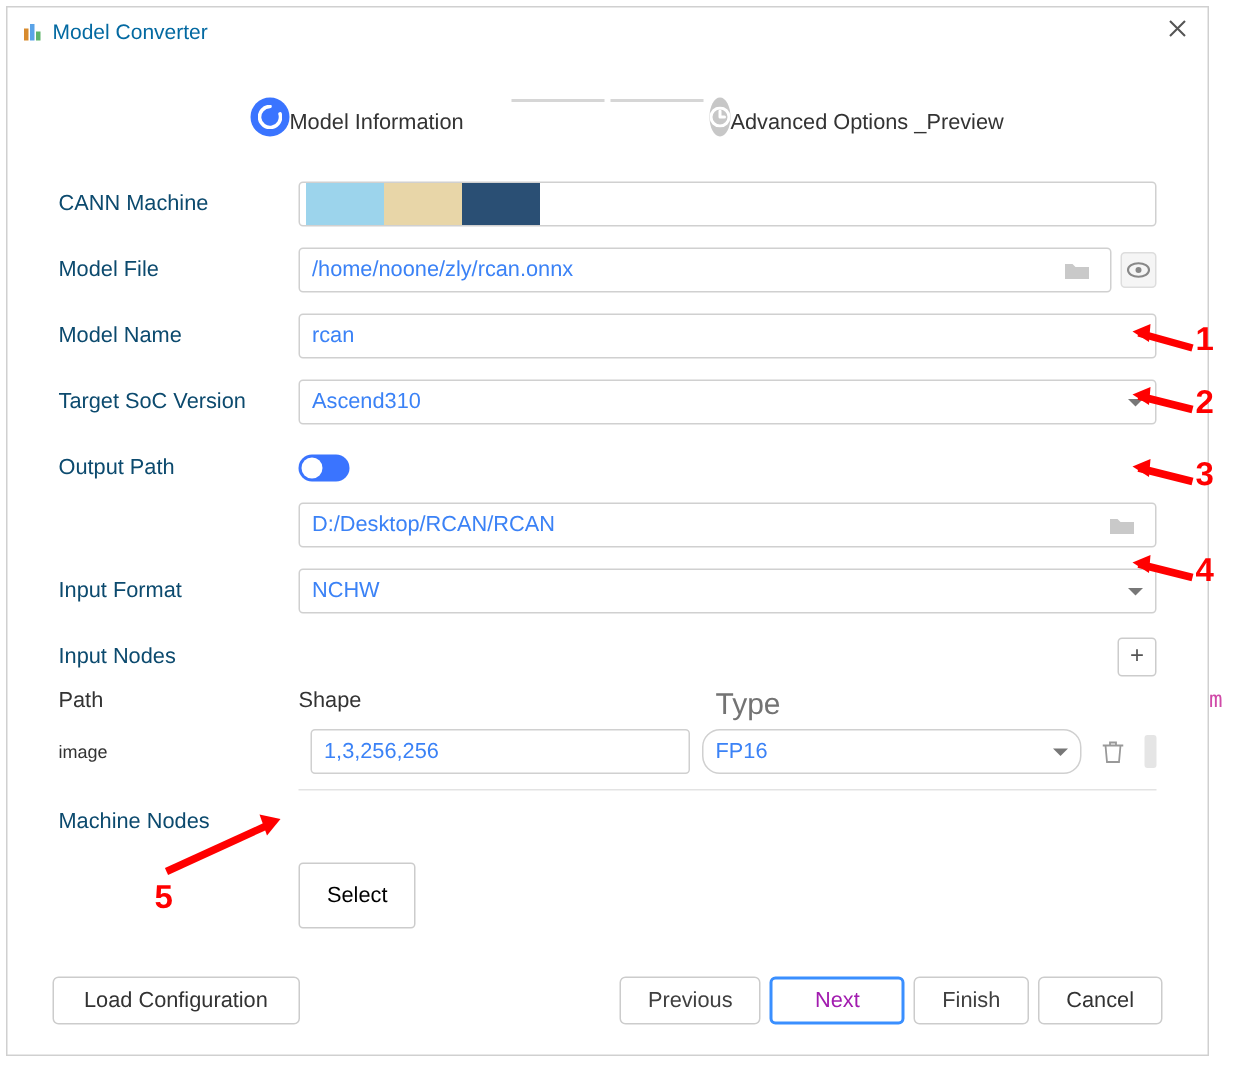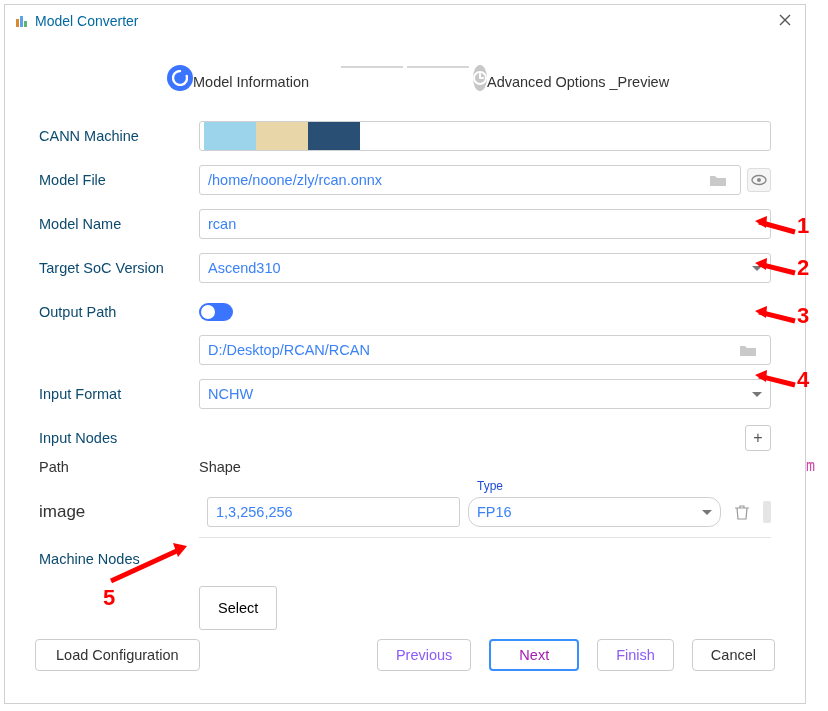--- a/index.html
+++ b/index.html
@@ -100,46 +100,46 @@
     width: 26px; height: 26px; border:1px solid #ccc; border-radius:3px;
     display:flex; align-items:center; justify-content:center;
     font-size:16px; color:#555; cursor:pointer;
   }
 
   .subgrid {
     display:flex; gap: 0;
   }
   .col-name { width:160px; font-size:14.5px; color:#333; }
   .col-shape { width:278px; font-size:14.5px; color:#333; }
-  .col-type  { flex:1; font-size:12px; color:#1d4ed8;margin-top:20px; }
+  .col-type  { flex:1; font-size:20px; color:#737373; }
   .divider { height:1px; background:#e3e3e3; margin: 0 0 6px; }
 
   .node-row { display:flex; align-items:center; gap:8px; margin-bottom:10px; }
-  .node-row .col-name { width:160px; font-size:17px; }
+  .node-row .col-name { width:160px; font-size:12px; }
   .node-row .shape-in { width:266px; }
   .node-row .type-sel { flex:1;border-radius:12px; }
   .trash-btn { width:26px;height:26px; display:flex;align-items:center;justify-content:center;color:#888;cursor:pointer; }
   .grip { width:8px; height:22px; background:#e5e5e5; border-radius:2px; }
 
   .select-btn {
     height:44px; padding:0 18px; border:1px solid #ccc; border-radius:3px;
     background:#fff; font-size:14.5px; cursor:pointer;
   }
 
   .footer {
-    position:absolute; left:0; right:0; bottom:12px;
+    position:absolute; left:0; right:0; bottom:0;
     padding: 16px 30px 20px;
-    display:flex; gap:18px; justify-content:flex-end; align-items:center;
+    display:flex; gap:6px; justify-content:flex-end; align-items:center;
   }
   .footer .spacer { flex:1; }
   .btn {
     height:32px; padding: 0 18px; border:1px solid #ccc; border-radius:4px;
     background:#fff; font-size:14.5px; cursor:pointer; color:#333;
   }
-  .btn.disabled { color:#8b5cf6; }
+  .btn.disabled { color:#404040; }
   .btn.primary { border:2px solid #3a8fff; color:#a21caf; padding:0 28px; }
   .btn.loadcfg { padding:0 20px; }
 
   .annot {
     position:absolute; color:#ff0000; font-size:22px; font-weight:600;
     display:flex; align-items:center; pointer-events:none;
   }
   .arrow-svg { display:block; }
   .m-letter {
     position:absolute; right:-10px; top:452px; color:#d04aa8; font-size:15px; font-family: monospace;

